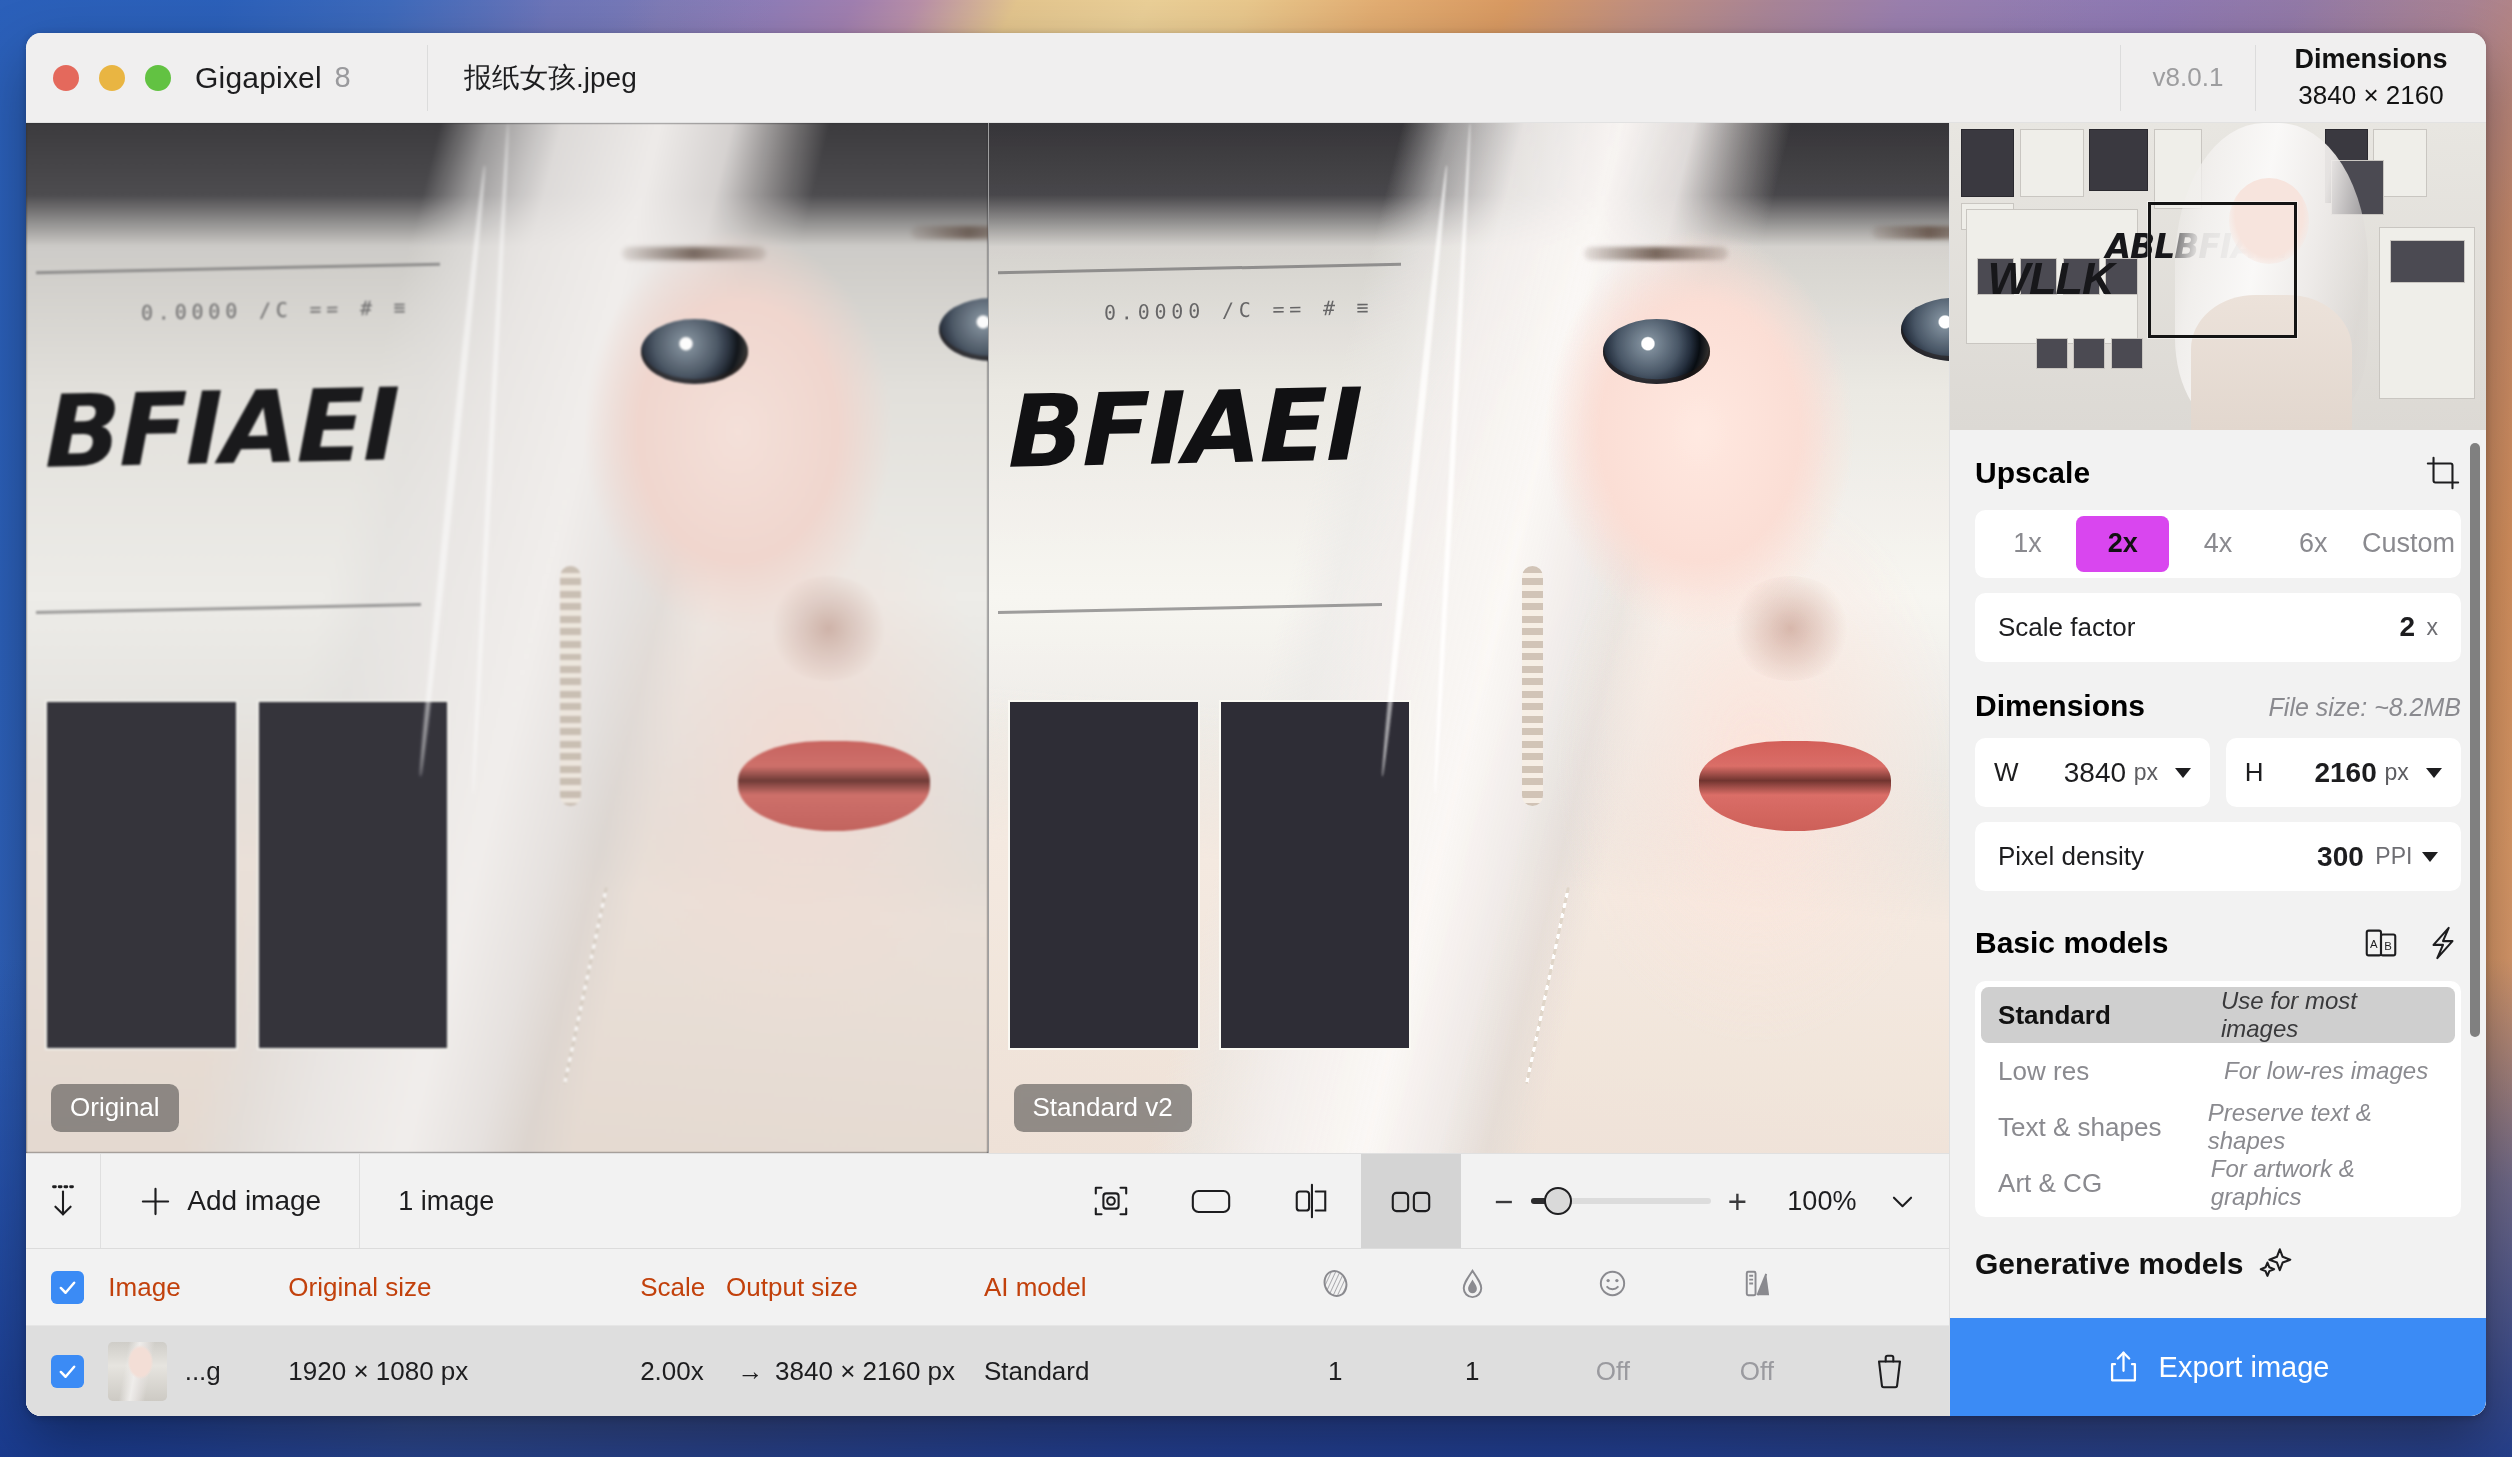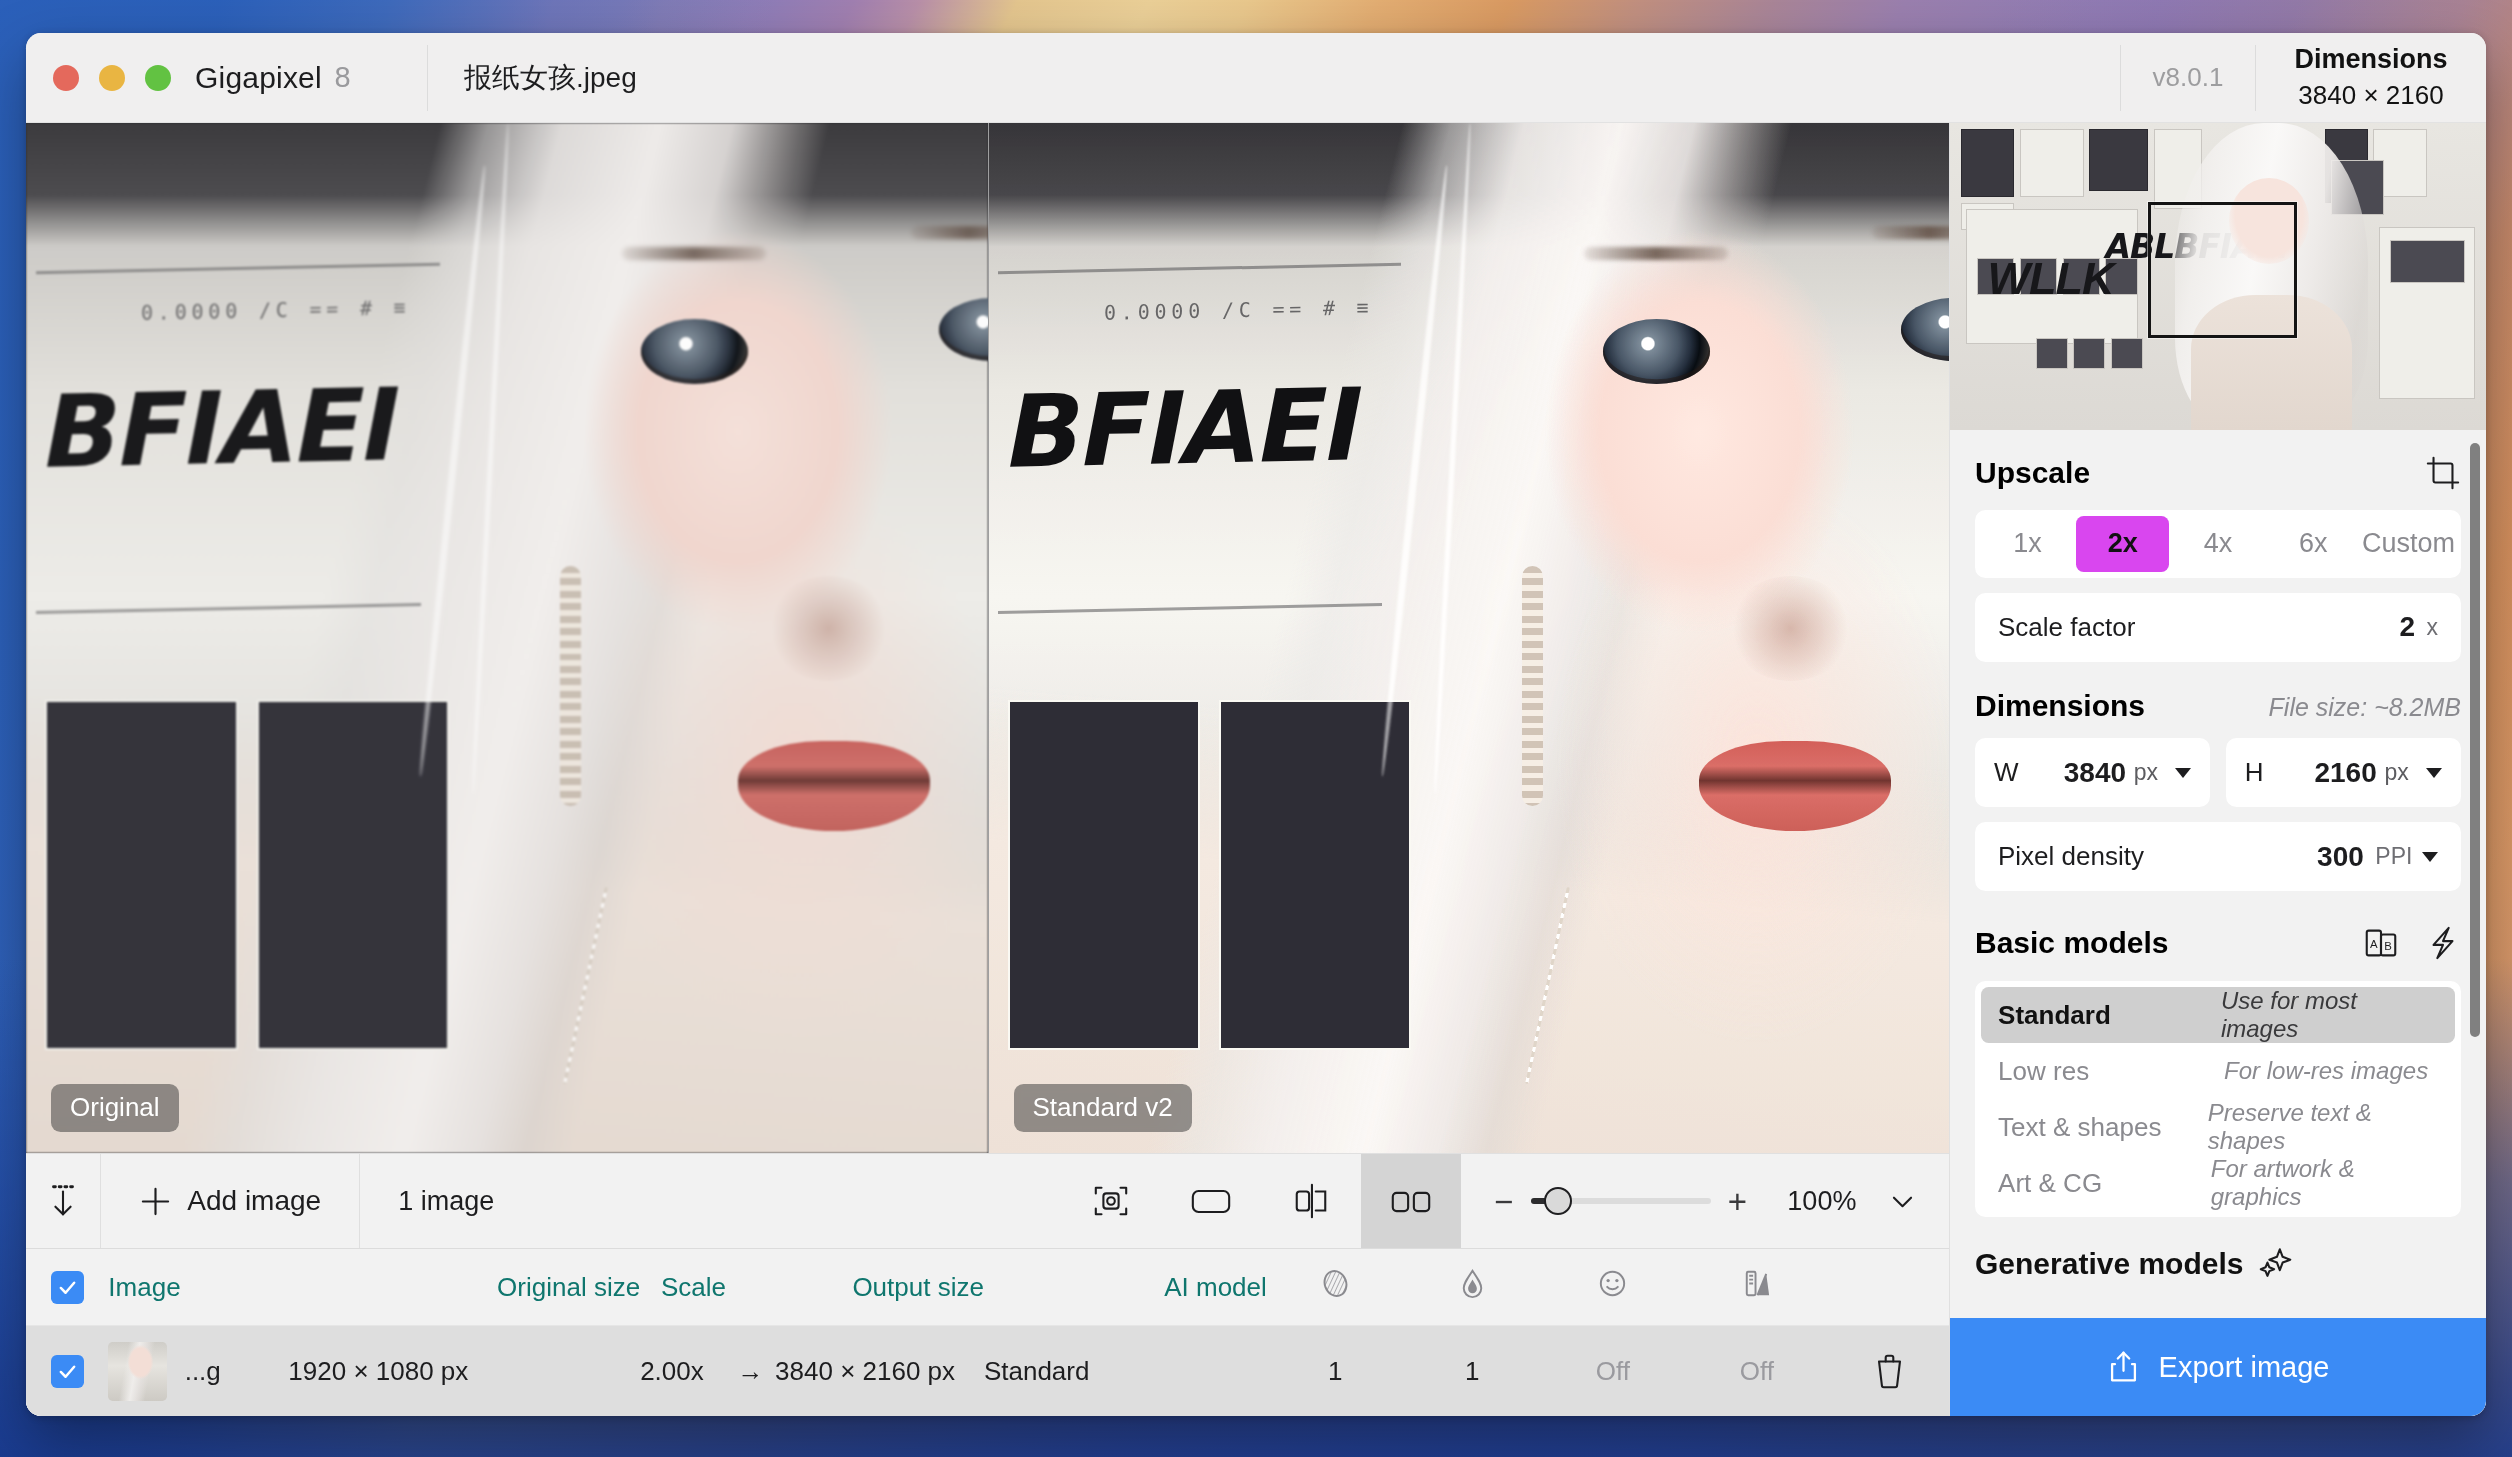--- a/index.html
+++ b/index.html
@@ -247,21 +247,21 @@
   }
   .zoom-value { font-size: 27px; color: #1d1d1f; min-width: 92px; text-align: right; }
   .caret-dn { margin-left: 15.3px; }
 
   
   .table { flex: 0 0 auto; background: #fff; }
   .trow {
     display: flex; align-items: center; height: 77px;
     font-size: 26px; color: #1d1d1f;
   }
-  .thead { background: #f2f2f2; color: #0f766e; border-bottom: 1px solid #e6e6e6; text-align: right; }
+  .thead { background: #f2f2f2; color: #c2410c; border-bottom: 1px solid #e6e6e6; }
   .tbody-row { background: #dedede; height: 90px; }
   .c-check  { width: 92px; display:flex; align-items:center; justify-content:center; }
   .c-image  { width: 201px; display:flex; align-items:center; gap: 17.3px; }
   .c-orig   { width: 393px; }
   .c-scale  { width: 96px; }
   .c-output { width: 288px; }
   .c-model  { width: 316px; }
   .c-n1     { width: 153px; text-align:center; }
   .c-n2     { width: 153px; text-align:center; }
   .c-n3     { width: 161px; text-align:center; }
@@ -755,21 +755,21 @@
 
         <div class="subhead">
           <div class="section-title">Dimensions</div>
           <div class="filesize">File size: ~8.2MB</div>
         </div>
 
         <div class="dim-row">
           <div class="dim-field">
             <span>W</span>
             <span class="spacer" style="flex:1 1 auto"></span>
-            <span class="val" style="font-weight:700;font-size:28px">3840</span>
+            <span class="val" style="font-weight:400;font-size:28px">3840</span>
             <span class="unit">px</span>
             <span class="caret"></span>
           </div>
           <div class="dim-field">
             <span>H</span>
             <span class="spacer" style="flex:1 1 auto"></span>
             <span class="val" style="font-weight:600;font-size:28px">2160</span>
             <span class="unit">px</span>
             <span class="caret"></span>
           </div>

